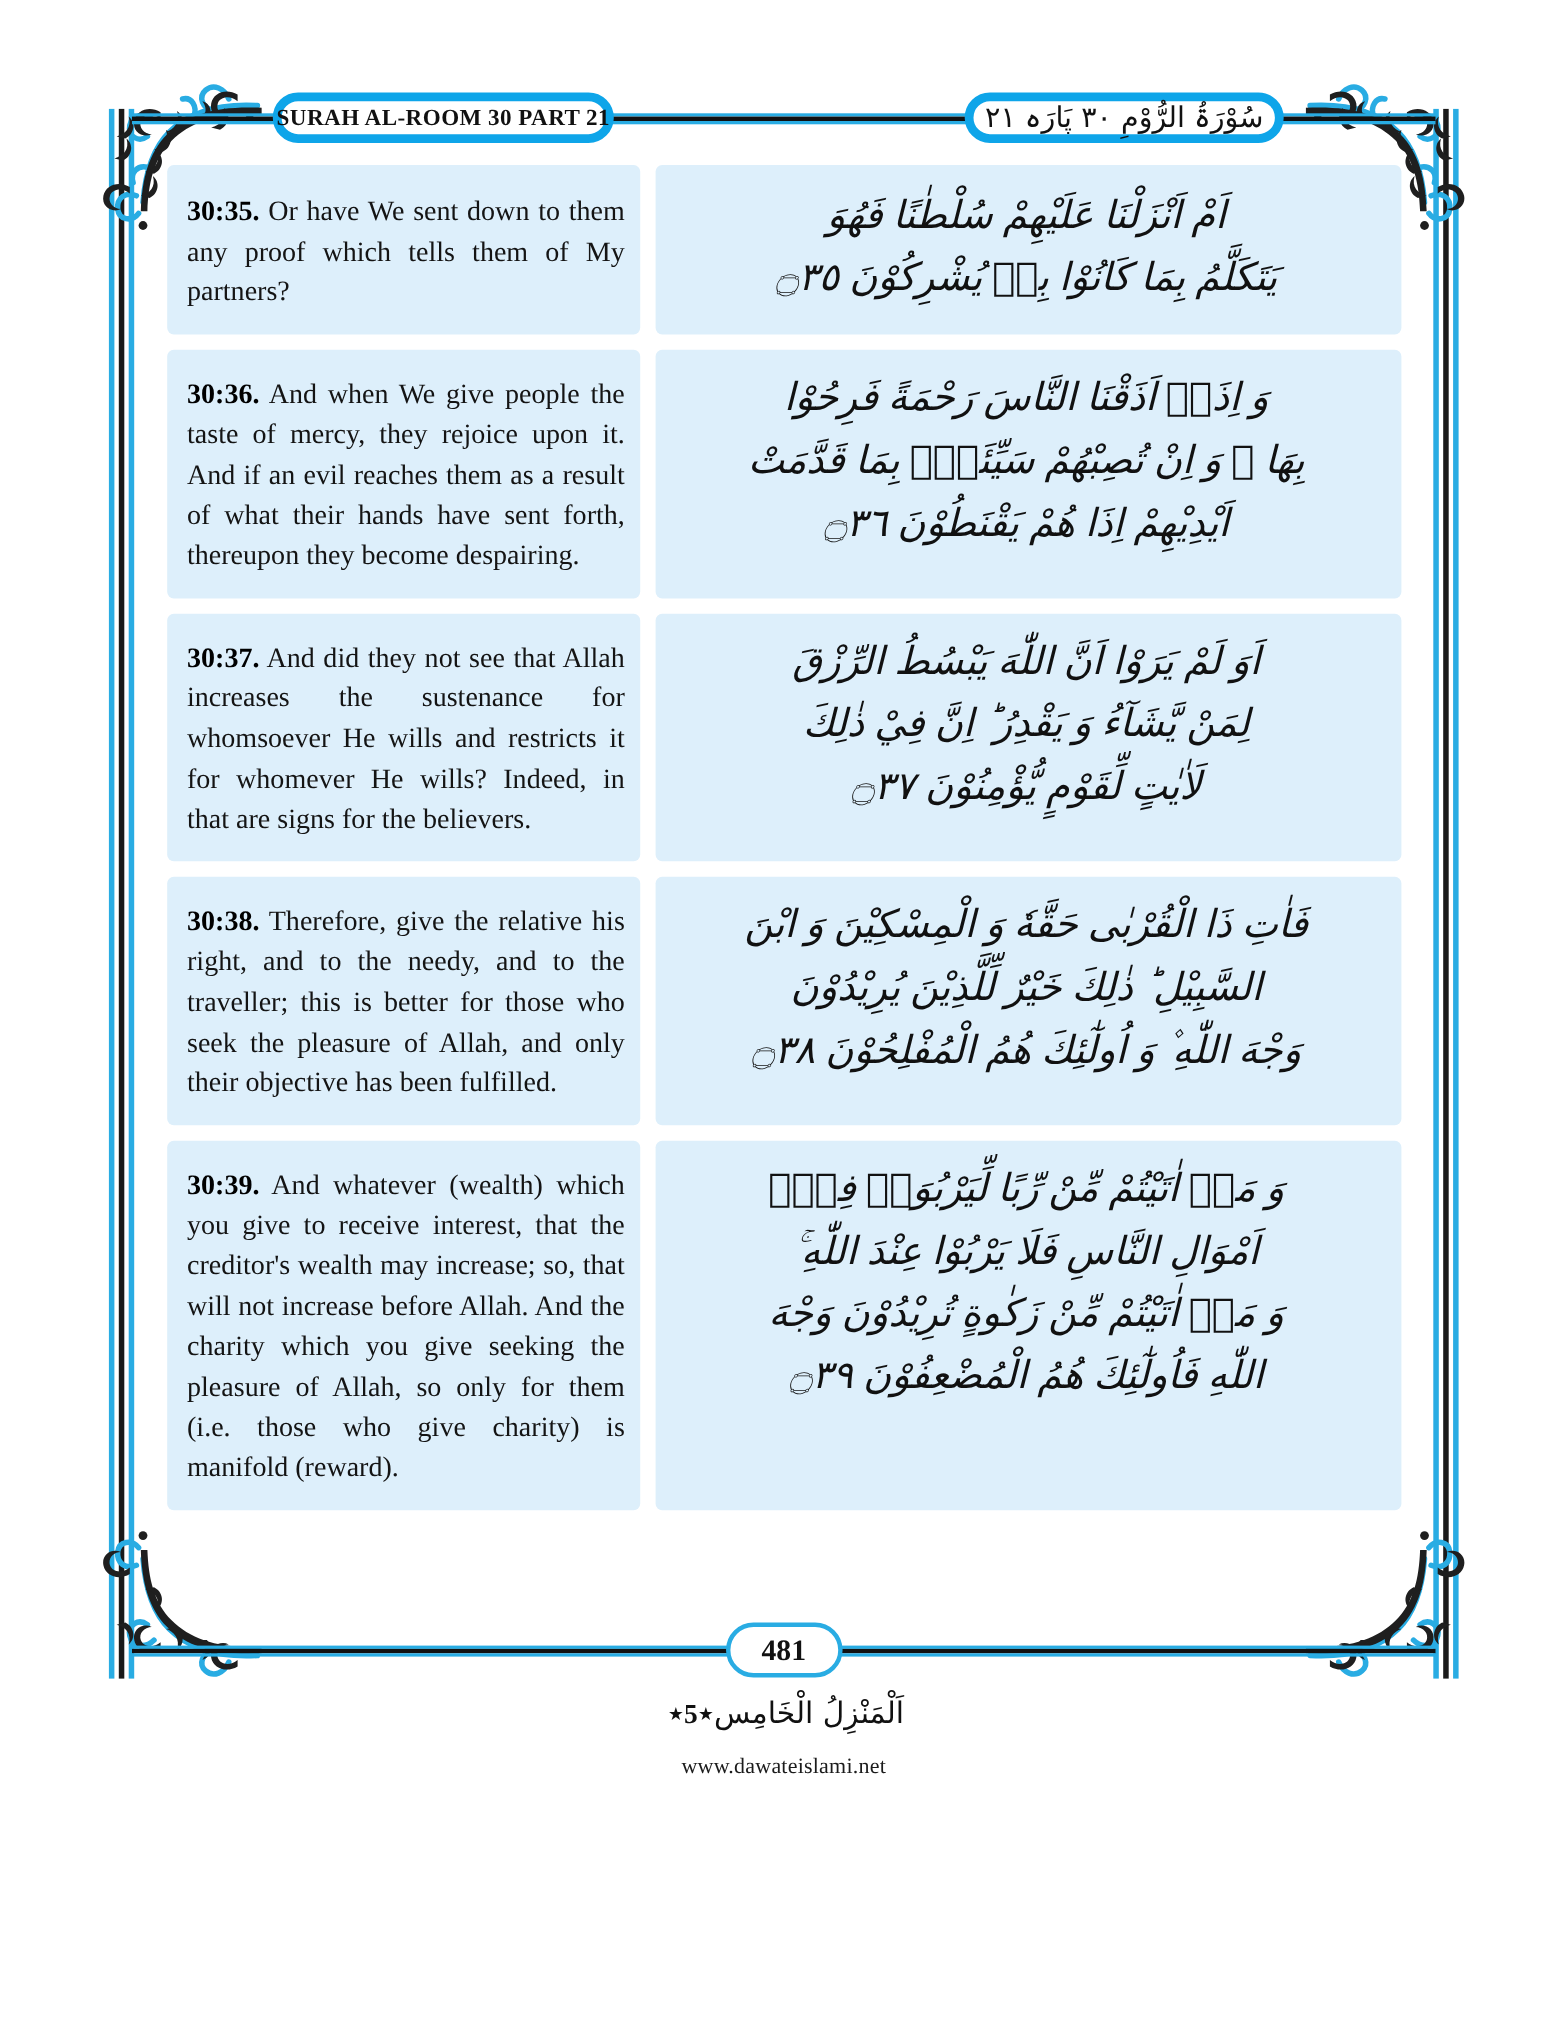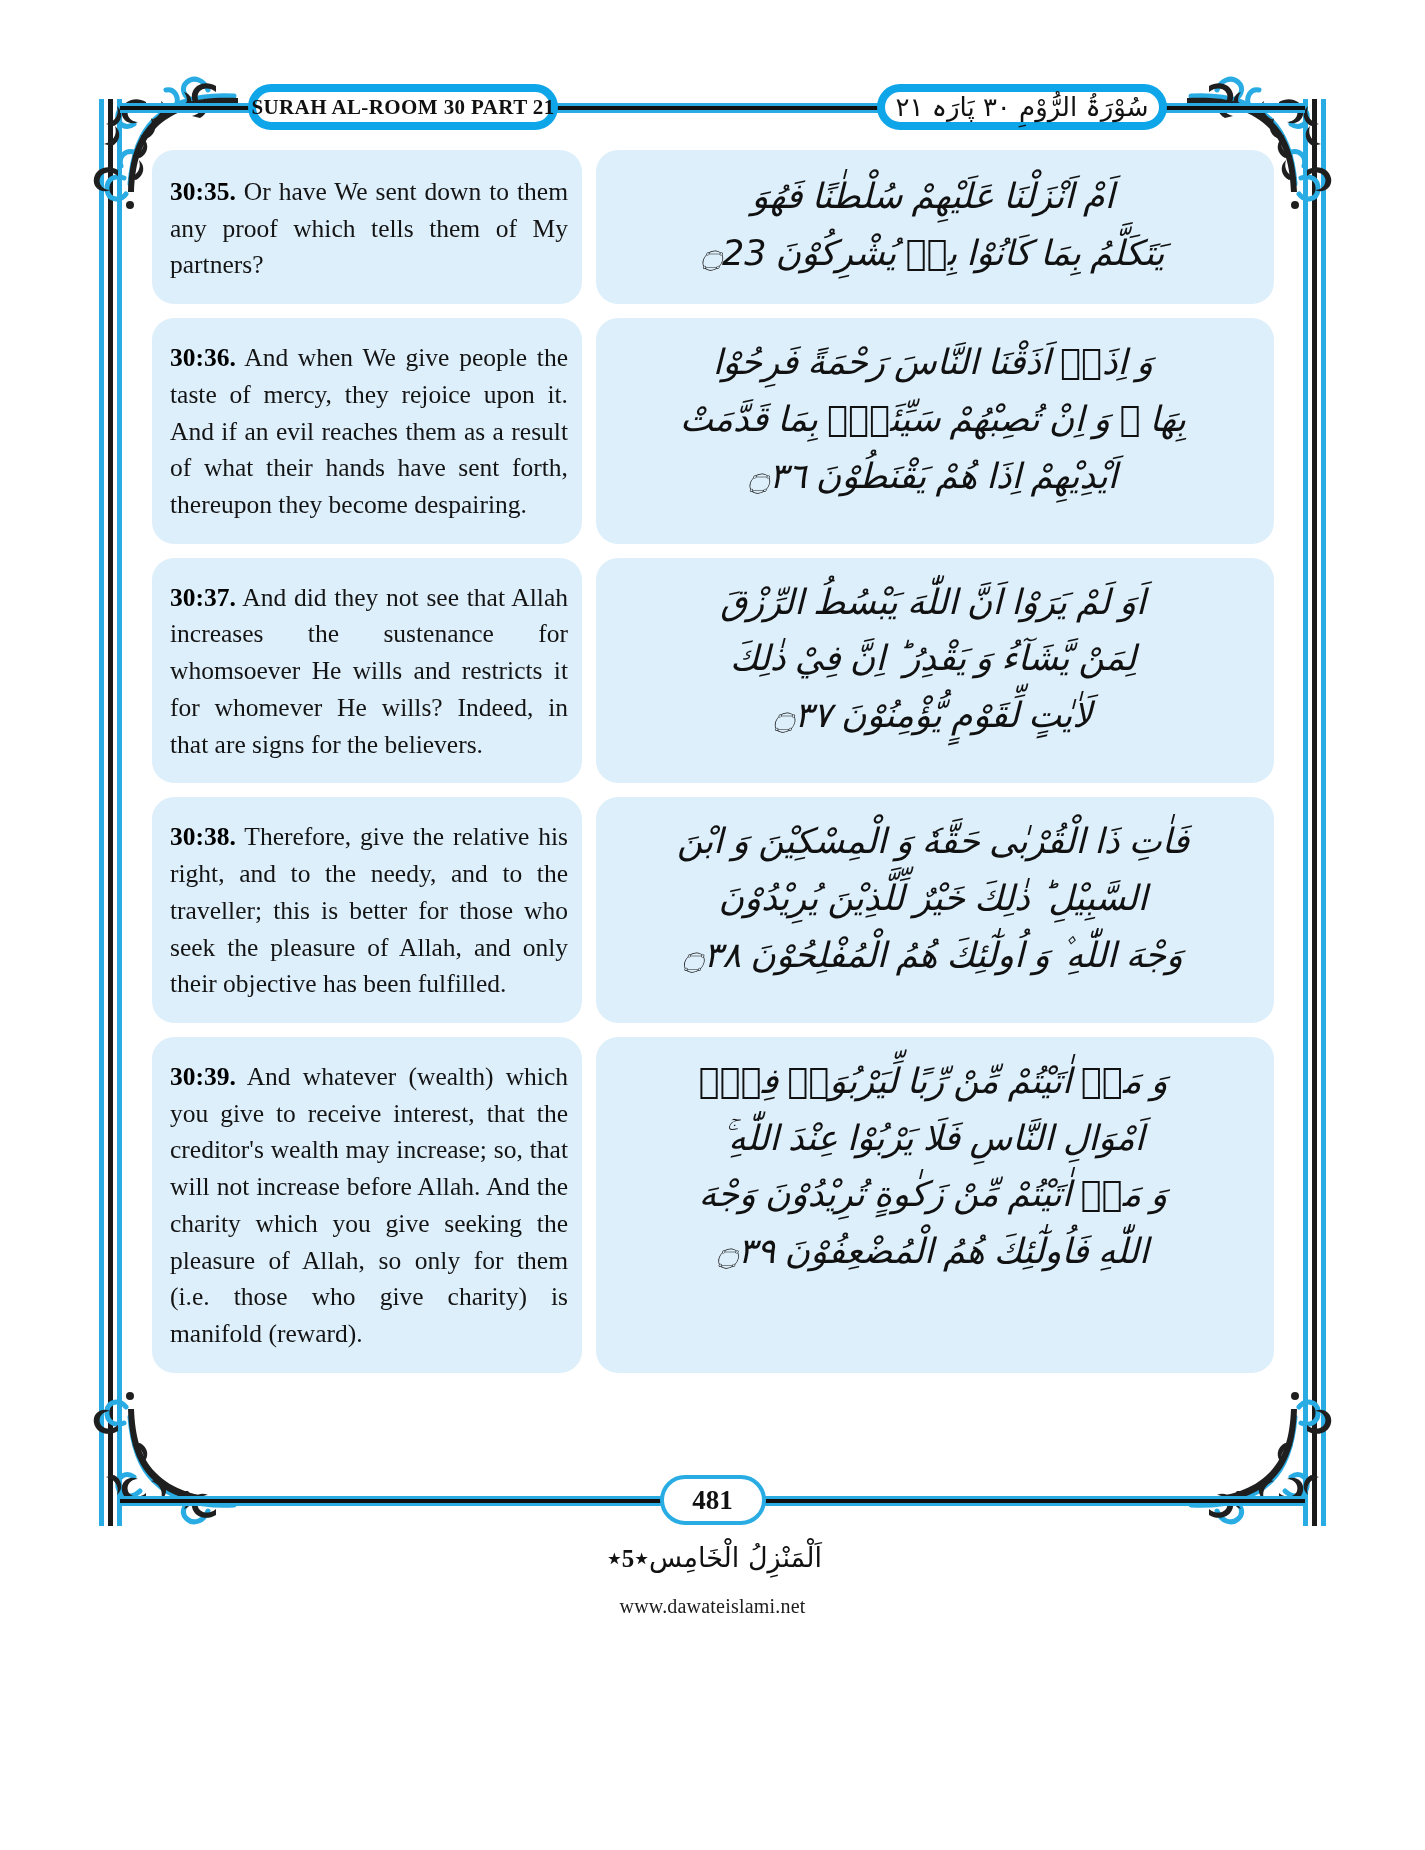--- a/index.html
+++ b/index.html
@@ -133,21 +133,21 @@
     top: 150px;
     width: 1122px;
   }
   .verse-row {
     display: flex;
     gap: 14px;
     margin-bottom: 14px;
   }
   .cell {
     background: #ddeffb;
-    border-radius: 22px;
+    border-radius: 6px;
     box-sizing: border-box;
   }
   .cell-en {
     width: 430px;
     flex: 0 0 430px;
     padding: 22px 14px 20px 18px;
     font-family: "Liberation Serif", serif;
     font-size: 25.5px;
     line-height: 1.44;
     color: #141414;
@@ -363,21 +363,21 @@
   </div>
 
   <div class="content">
 
     <div class="verse-row r0">
       <div class="cell cell-en">
         <span class="vnum">30:35.</span><span> Or have We sent down to them any proof which tells them of My partners?</span>
       </div>
       <div class="cell cell-ar">
         <span class="aline">اَمْ اَنْزَلْنَا عَلَيْهِمْ سُلْطٰنًا فَهُوَ</span>
-        <span class="aline">يَتَكَلَّمُ بِمَا كَانُوْا بِهٖ يُشْرِكُوْنَ ۝23</span>
+        <span class="aline">يَتَكَلَّمُ بِمَا كَانُوْا بِهٖ يُشْرِكُوْنَ ۝٣٥</span>
       </div>
     </div>
 
     <div class="verse-row">
       <div class="cell cell-en">
         <span class="vnum">30:36.</span><span> And when We give people the taste of mercy, they rejoice upon it. And if an evil reaches them as a result of what their hands have sent forth, thereupon they become despairing.</span>
       </div>
       <div class="cell cell-ar">
         <span class="aline">وَ اِذَاۤ اَذَقْنَا النَّاسَ رَحْمَةً فَرِحُوْا</span>
         <span class="aline">بِهَا ۚ وَ اِنْ تُصِبْهُمْ سَيِّئَةٌۢ بِمَا قَدَّمَتْ</span>

